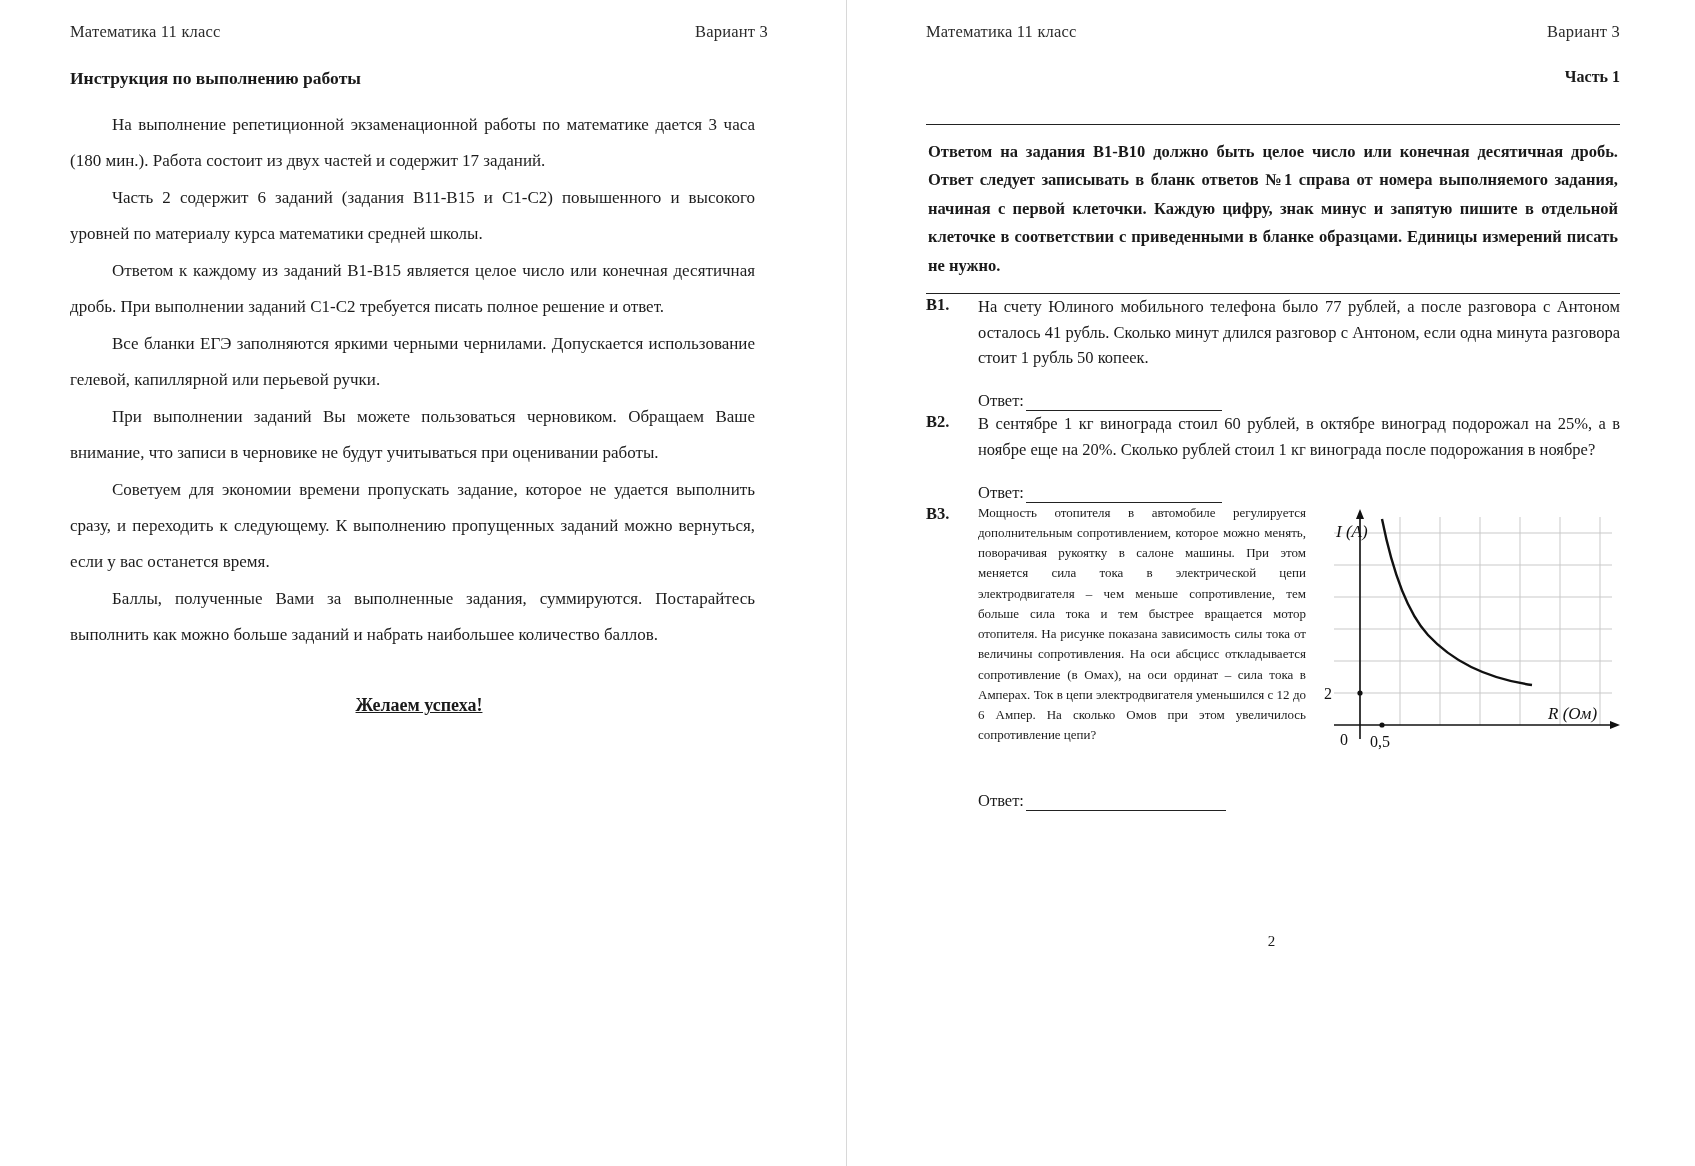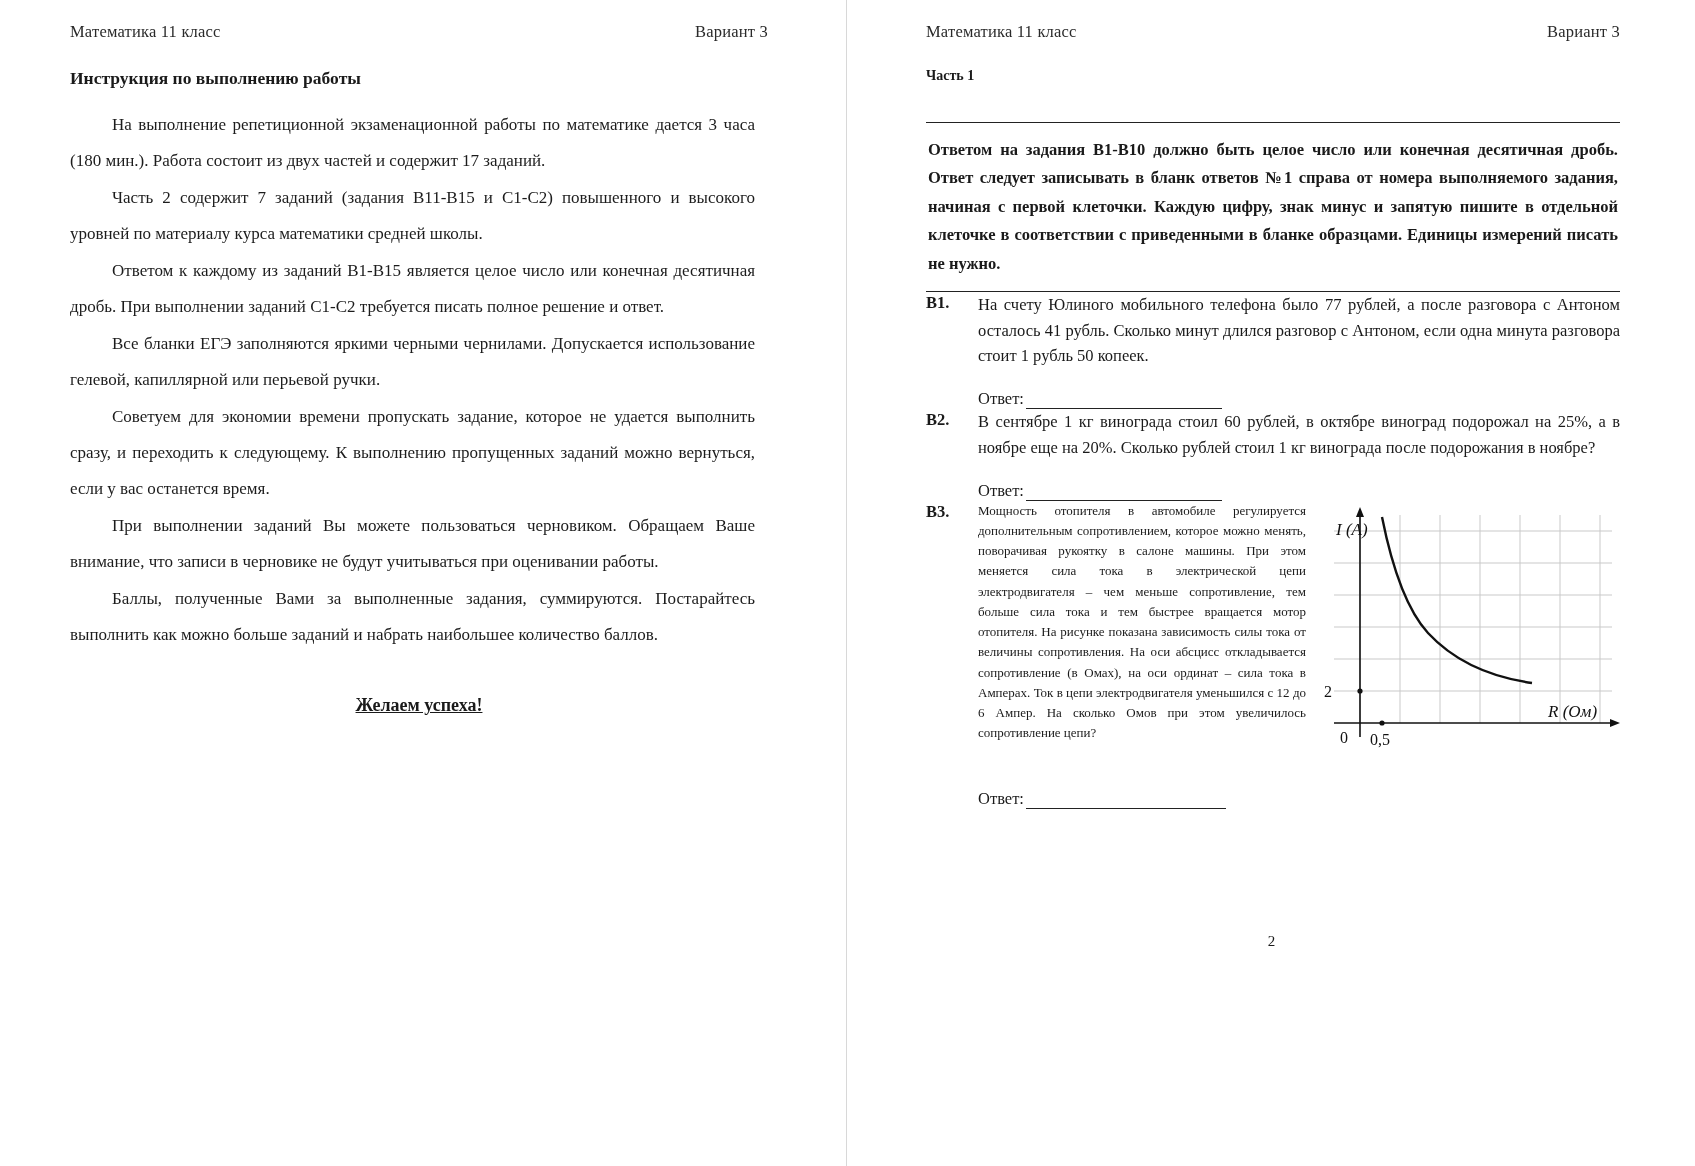--- a/index.html
+++ b/index.html
@@ -65,23 +65,23 @@
   }
   .wish {
     text-align: center;
     font-weight: bold;
     font-size: 18px;
     margin-top: 42px;
     text-decoration: underline;
   }
   
   .part-title {
-    text-align: left;
-    font-weight: bold;
-    font-size: 14px;
+    text-align: right;
+    font-weight: bold;
+    font-size: 16px;
     margin: 0 0 22px 0;
   }
   .notice {
     border-top: 1.6px solid #222;
     border-bottom: 1.6px solid #222;
     padding: 13px 2px 13px 2px;
     font-weight: bold;
     font-size: 16.5px;
     line-height: 1.72;
     text-align: justify;
@@ -158,25 +158,25 @@
 
   <div class="page page-left">
     <div class="running-head">
       <span>Математика 11 класс</span>
       <span>Вариант 3</span>
     </div>
 
     <h1 class="doc-title">Инструкция по выполнению работы</h1>
 
     <p class="body-par">На выполнение репетиционной экзаменационной работы по математике дается 3 часа (180 мин.). Работа состоит из двух частей и содержит 17 заданий.</p>
-    <p class="body-par">Часть 2 содержит 7 заданий (задания В11-В15 и С1-С2) повышенного и высокого уровней по материалу курса математики средней школы.</p>
+    <p class="body-par">Часть 2 содержит 6 заданий (задания В11-В15 и С1-С2) повышенного и высокого уровней по материалу курса математики средней школы.</p>
     <p class="body-par">Ответом к каждому из заданий В1-В15 является целое число или конечная десятичная дробь. При выполнении заданий С1-С2 требуется писать полное решение и ответ.</p>
     <p class="body-par">Все бланки ЕГЭ заполняются яркими черными чернилами. Допускается использование гелевой, капиллярной или перьевой ручки.</p>
+    <p class="body-par">При выполнении заданий Вы можете пользоваться черновиком. Обращаем Ваше внимание, что записи в черновике не будут учитываться при оценивании работы.</p>
     <p class="body-par">Советуем для экономии времени пропускать задание, которое не удается выполнить сразу, и переходить к следующему. К выполнению пропущенных заданий можно вернуться, если у вас останется время.</p>
-    <p class="body-par">При выполнении заданий Вы можете пользоваться черновиком. Обращаем Ваше внимание, что записи в черновике не будут учитываться при оценивании работы.</p>
     <p class="body-par">Баллы, полученные Вами за выполненные задания, суммируются. Постарайтесь выполнить как можно больше заданий и набрать наибольшее количество баллов.</p>
 
     <div class="wish">Желаем успеха!</div>
   </div>
 
   <div class="gutter"></div>
 
   <div class="page page-right">
     <div class="running-head">
       <span>Математика 11 класс</span>

